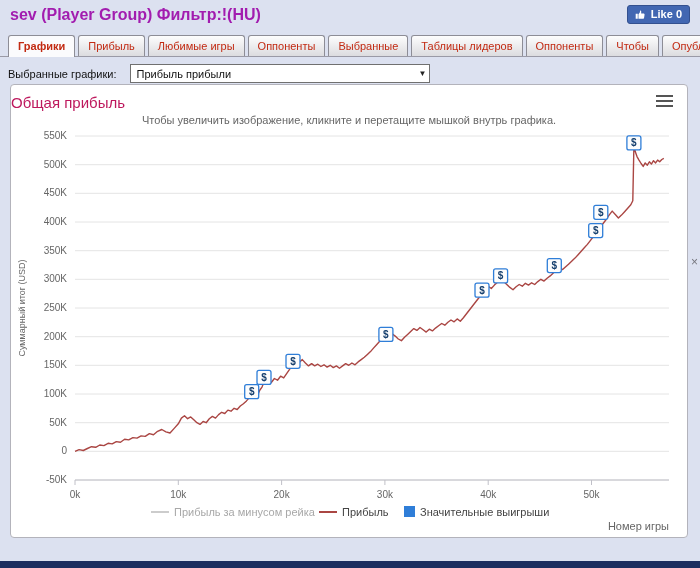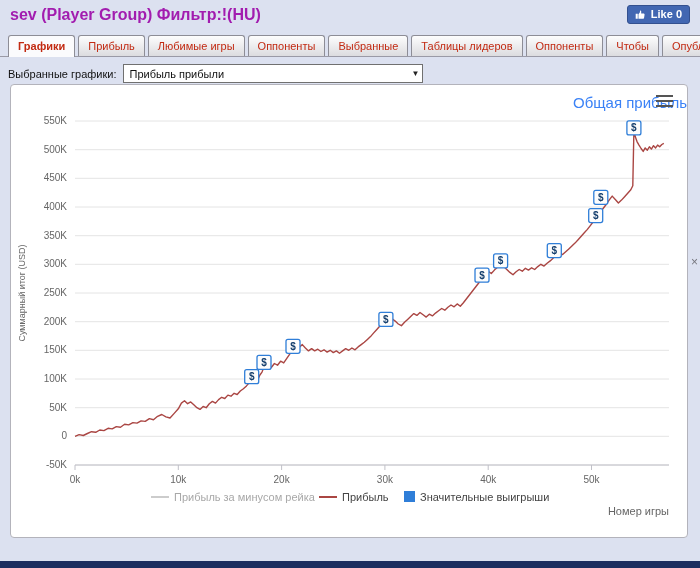--- a/index.html
+++ b/index.html
@@ -20,34 +20,34 @@
   }
   
   .tabbar{display:flex;align-items:flex-end;padding:2px 0 0 8px;border-bottom:1px solid #9a9aa6;height:24px;}
   .tab{
     font-size:11px;color:#c22a12;padding:4px 9px 4px 9px;margin-right:3px;
     border:1px solid #8d8d96;border-bottom:none;border-radius:3px 3px 0 0;
     background:linear-gradient(#fdfdfd,#dcdcdf);cursor:pointer;white-space:nowrap;
   }
   .tab.active{background:#fbfbfd;font-weight:bold;padding-bottom:5px;margin-bottom:-1px;}
   
-  .controls{display:flex;align-items:center;gap:7px;padding:7px 0 6px 8px;}
+  .controls{display:flex;align-items:center;gap:14px;padding:7px 0 6px 8px;}
   .controls label{font-size:11px;color:#111;}
   .fake-select{
     width:290px;height:17px;background:#fff;border:1px solid #707070;
     font-size:11px;color:#111;display:flex;align-items:center;
     padding:0 3px 0 5px;justify-content:space-between;cursor:pointer;
   }
   .fake-select .arrow{font-size:8px;color:#222;}
   
   .chart-box{
     position:absolute;left:10px;right:12px;top:84px;height:452px;
     background:#fff;border:1px solid #b3b3bb;border-radius:4px;
   }
-  .chart-title{font-size:15px;color:#3b82f6;text-align:right;padding-top:9px;}
+  .chart-title{font-size:15px;color:#be185d;text-align:left;padding-top:9px;}
   .chart-subtitle{font-size:11px;color:#666;text-align:center;padding-top:3px;}
   .burger{position:absolute;top:10px;right:14px;width:17px;cursor:pointer;}
   .burger span{display:block;height:2px;background:#555;margin:0 0 3px 0;}
   .chart-svg{display:block;margin:4px auto 0 auto;}
   
   .side-close{position:absolute;right:2px;top:256px;font-size:12px;color:#77777f;cursor:pointer;line-height:1;}
   
   .footer-bar{position:absolute;left:0;bottom:0;width:100%;height:7px;background:#1c2d5f;}
 </style>
 </head>
@@ -85,20 +85,21 @@
   </div>
 </div>
 
 <div class="chart-box">
   <div class="burger">
       <span></span>
       <span></span>
       <span></span>
     </div>
   <div class="chart-title">Общая прибыль</div>
+  <div class="chart-subtitle">Чтобы увеличить изображение, кликните и перетащите мышкой внутрь графика.</div>
   <svg class="chart-svg" width="672" height="405" viewBox="0 0 672 405">
       <line x1="62" x2="656" y1="350.0" y2="350.0" stroke="#e4e4e4" stroke-width="1"></line>
       <text x="54" y="353" text-anchor="end" font-size="10" fill="#666">-50K</text>
       <line x1="62" x2="656" y1="321.3" y2="321.3" stroke="#e4e4e4" stroke-width="1"></line>
       <text x="54" y="324.3" text-anchor="end" font-size="10" fill="#666">0</text>
       <line x1="62" x2="656" y1="292.7" y2="292.7" stroke="#e4e4e4" stroke-width="1"></line>
       <text x="54" y="295.7" text-anchor="end" font-size="10" fill="#666">50K</text>
       <line x1="62" x2="656" y1="264.0" y2="264.0" stroke="#e4e4e4" stroke-width="1"></line>
       <text x="54" y="267" text-anchor="end" font-size="10" fill="#666">100K</text>
       <line x1="62" x2="656" y1="235.3" y2="235.3" stroke="#e4e4e4" stroke-width="1"></line>

